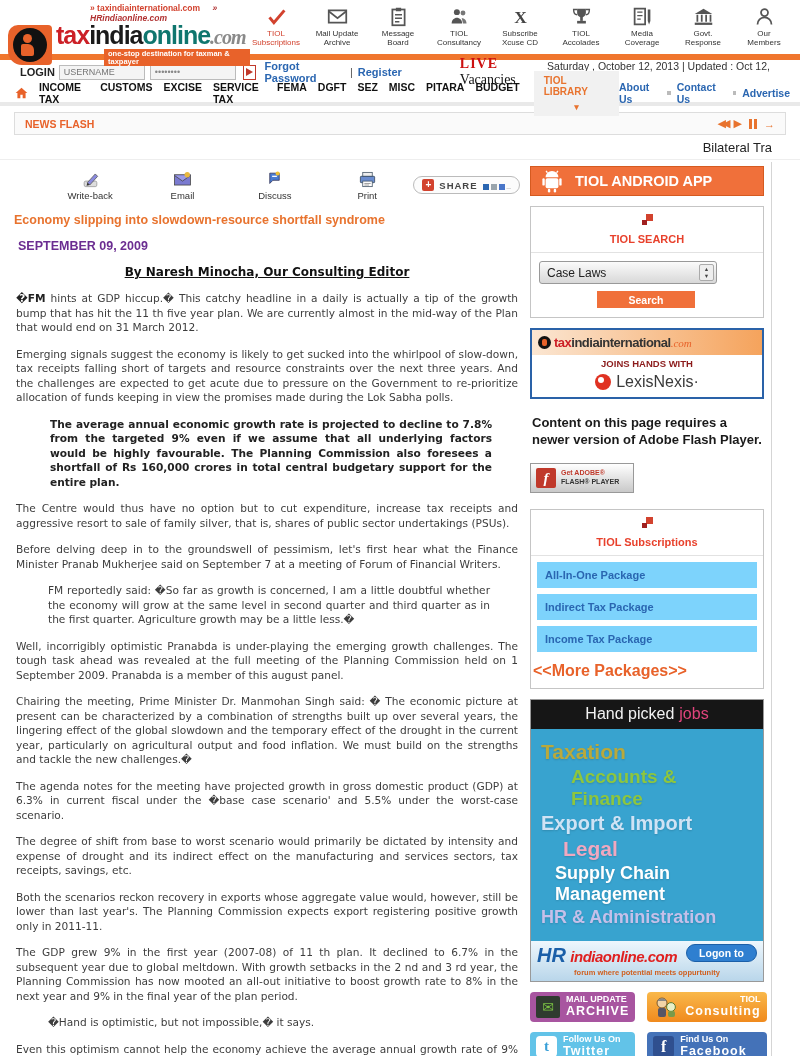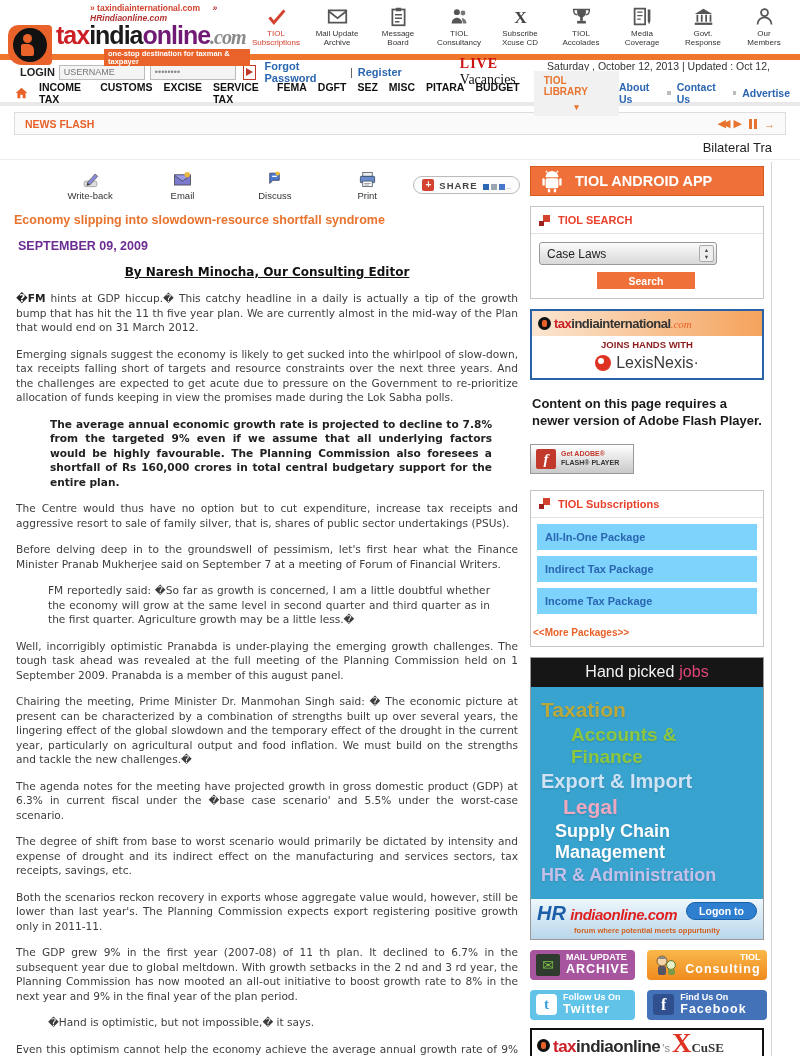--- a/index.html
+++ b/index.html
@@ -15,21 +15,21 @@
   .top-mini-links a:nth-child(2) { color:#b03030; font-style:italic; }
   .logo-row { display:flex; align-items:center; margin-top:0; }
   .logo-badge { width:44px; height:40px; background:#e8622a; border-radius:10px 4px 4px 14px; display:flex; align-items:center; justify-content:center; flex-shrink:0; }
   .logo-circle { width:34px; height:34px; background:#111; border-radius:50%; position:relative; }
   .logo-circle::before { content:""; position:absolute; left:10px; top:6px; width:9px; height:9px; background:#e8622a; border-radius:50%; }
   .logo-circle::after { content:""; position:absolute; left:8px; top:16px; width:13px; height:12px; background:#e8622a; border-radius:2px 6px 2px 2px; }
   .logo-text { margin-left:4px; line-height:1; }
   .logo-main { font-size:25px; font-weight:bold; letter-spacing:-1px; }
   .lt-tax { color:#cc2027; }
   .lt-india { color:#1a1a1a; }
-  .lt-online { color:#701a75;text-align:center; }
+  .lt-online { color:#0f766e;text-align:center; }
   .lt-com { color:#8a8a8a; font-style:italic; font-family:"Liberation Serif", serif; font-size:20px; }
   .logo-tagline { background:#e8622a; color:#fff; font-size:7.5px; font-weight:bold; padding:1px 4px; display:inline-block; margin-left:48px; margin-top:1px; }
   .quick-links { display:flex; gap:9px; padding-top:4px; }
   .ql-item { display:flex; flex-direction:column; align-items:center; width:52px; text-align:center; cursor:pointer; }
   .ql-item svg { width:21px; height:21px; }
   .ql-label { font-size:8px; color:#333; line-height:1.15; margin-top:2px; }
   .ql-item.red .ql-label { color:#d2422e; }
   .orange-bar { height:6px; background:#f0762e; margin:0; }
 
   
@@ -92,21 +92,21 @@
   .byline { text-align:center; font-weight:bold; text-decoration:underline; font-size:12px; margin:8px 0 12px; color:#111; font-family:"DejaVu Sans", sans-serif; }
   .paras p { font-family:"DejaVu Sans", sans-serif; font-size:10.6px; line-height:14.5px; text-align:justify; color:#3d3d3d; margin:12px 2px 12px 2px; }
   .paras p.q { margin:0 30px 12px 34px; }
   .paras p.qb { margin:0 28px 12px 36px; font-weight:bold; color:#222; }
   .paras p b { color:#222; }
 
   
   .widget { margin-bottom:10px; }
   .android-banner { height:30px; background:#f0703a; border:1px solid #d55a20; display:flex; align-items:center; gap:12px; padding-left:10px; color:#fff; font-weight:bold; font-size:14.5px; cursor:pointer; }
   .sbox { border:1px solid #c5c5c5; background:#fff; }
-  .sbox-head { display:flex; align-items:center; gap:8px; padding:7px 8px; border-bottom:1px solid #e2e2e2; font-weight:bold; font-size:11px; color:#e8412c; }
+  .sbox-head { display:flex; align-items:center; gap:8px; padding:7px 8px; border-bottom:1px solid #e2e2e2; font-weight:bold; font-size:11px; color:#e8412c;flex-direction:column; }
   .redsq { position:relative; width:11px; height:11px; flex-shrink:0; }
   .redsq::before { content:""; position:absolute; right:0; top:0; width:7px; height:7px; background:#d2422e; }
   .redsq::after { content:""; position:absolute; left:0; bottom:0; width:5px; height:5px; background:#a02020; }
   .search-body { padding:8px 8px 9px; }
   .fake-select { width:178px; height:23px; border:1px solid #999; border-radius:3px; background:linear-gradient(#fbfbfb,#d8d8d8); display:flex; align-items:center; padding:0 2px 0 7px; cursor:pointer; }
   .fake-select .val { font-size:12px; color:#222; }
   .stepper { margin-left:auto; width:15px; height:17px; background:#eee; border:1px solid #aaa; border-radius:2px; display:flex; flex-direction:column; align-items:center; justify-content:center; font-size:5.5px; color:#444; line-height:1.2; }
   .search-btn { display:block; margin:7px 0 0 58px; width:98px; height:17px; background:#f0703a; border:none; color:#fff; font-weight:bold; font-size:10.5px; cursor:pointer; }
   .lexis { border:2px solid #2a62a8; cursor:pointer; }
   .lexis-top { height:25px; background:linear-gradient(90deg,#fbe6d2,#f5a35c); display:flex; align-items:center; padding-left:6px; }
@@ -121,21 +121,21 @@
   .ln-ball::after { content:""; position:absolute; left:3px; top:3px; width:6px; height:6px; border-radius:50%; background:#fff; }
   .ln-text { font-size:16px; color:#3a3a3a; }
   .flash-note { font-size:13px; font-weight:bold; color:#1a1a1a; margin:16px 2px 14px; line-height:1.3; }
   .flash-btn { width:104px; height:30px; border:1px solid #999; background:linear-gradient(#fff,#c9c9c9); display:flex; align-items:center; gap:5px; padding:0 5px; cursor:pointer; margin:2px 0 16px; }
   .flash-f { width:20px; height:20px; background:#c0392b; color:#fff; font-weight:bold; font-style:italic; font-size:15px; text-align:center; line-height:20px; border-radius:2px; font-family:"Liberation Serif", serif; }
   .flash-lines { display:flex; flex-direction:column; line-height:1.25; }
   .flash-lines b { font-size:7px; color:#c0392b; }
   .flash-lines i { font-size:7px; color:#333; font-style:normal; font-weight:bold; }
   .subs-items { padding:6px 6px 2px; }
   .subs-items a { display:block; background:#7dd3fc; color:#2a66b1; font-weight:bold; font-size:11px; padding:7px 8px; margin-bottom:6px; }
-  .more-link { display:inline-block; color:#e8622a; font-weight:bold; font-size:10px; padding:2px 4px 8px 2px; }
+  .more-link { display:inline-block; color:#e8622a; font-weight:bold; font-size:16px; padding:2px 4px 8px 2px; }
   .jobs { border:1px solid #999; cursor:pointer; }
   .jobs-head { background:#161616; height:29px; display:flex; align-items:center; justify-content:center; font-size:16px; }
   .jobs-head .w1 { color:#f2f2f2; }
   .jobs-head .w2 { color:#e0447c; margin-left:5px; }
   .jobs-cloud { background:#38a3cf; padding:10px 6px 12px; min-height:118px; }
   .jobs-cloud span { display:inline-block; font-weight:bold; margin:1px 4px; text-shadow:0 1px 2px rgba(0,0,0,0.15); }
   .jobs-cloud span:nth-of-type(1){ font-size:21px; }
   .jobs-cloud span:nth-of-type(2){ font-size:19px; margin-left:34px; }
   .jobs-cloud span:nth-of-type(3){ font-size:20px; }
   .jobs-cloud span:nth-of-type(4){ font-size:21px; margin-left:26px; }

